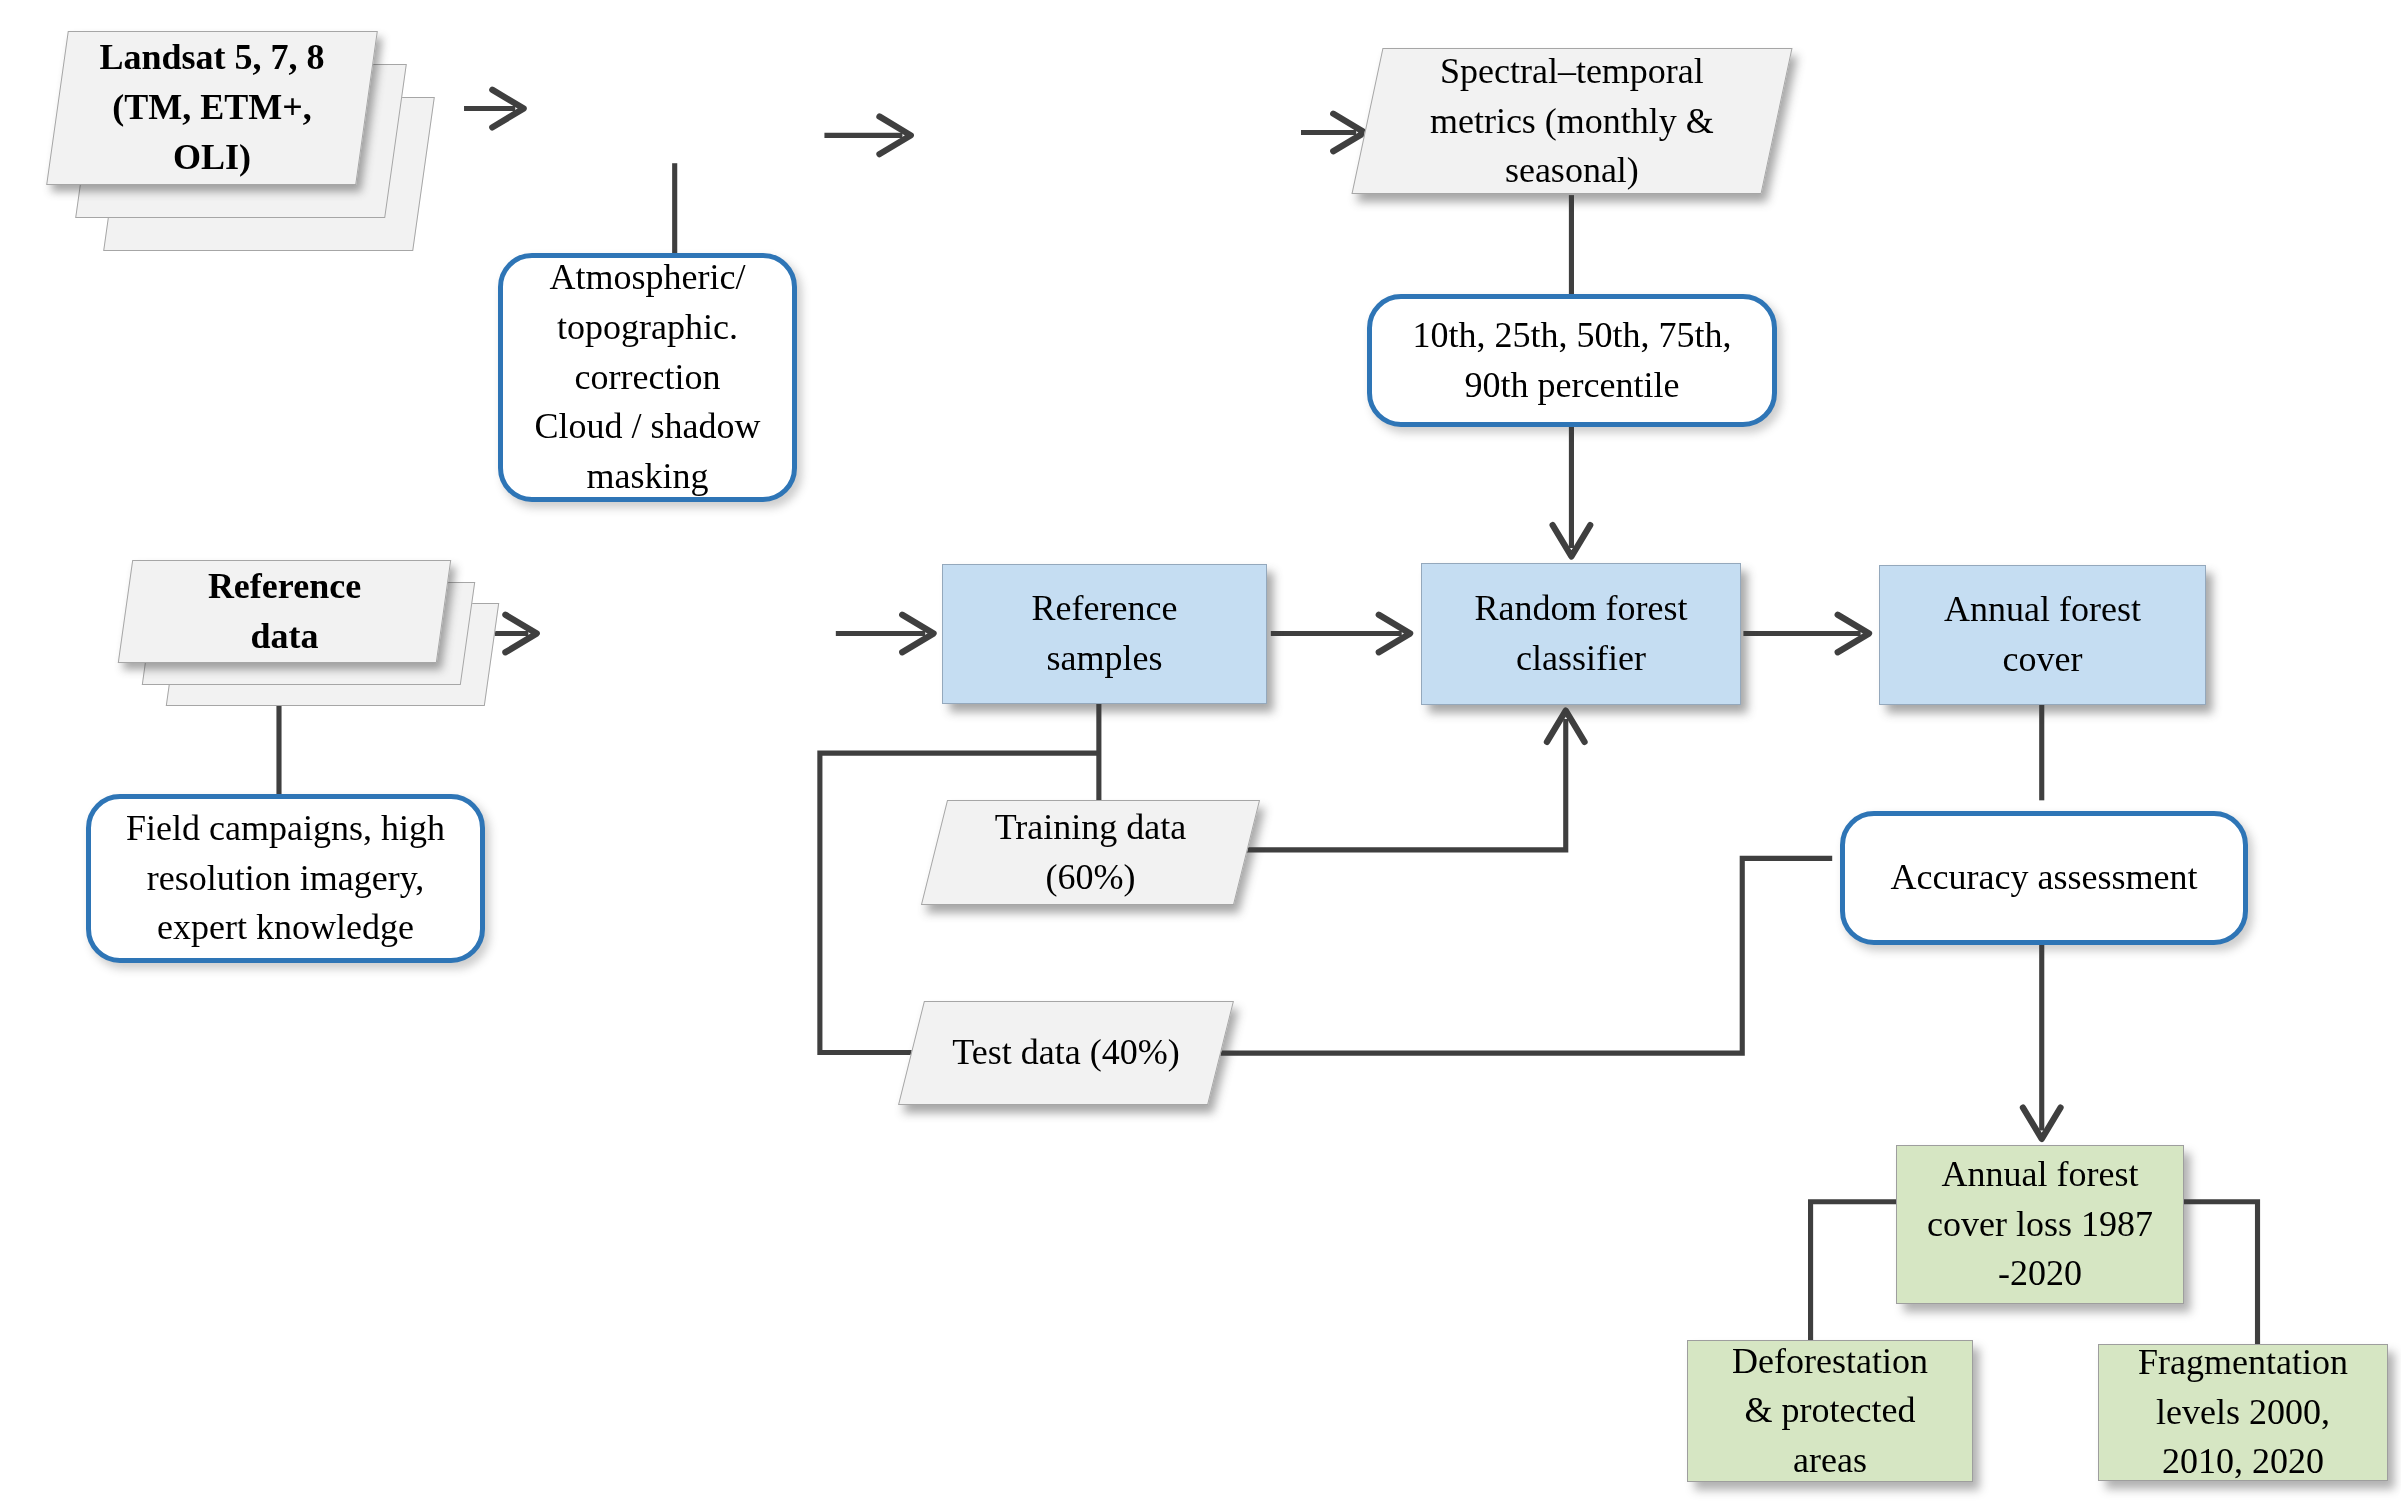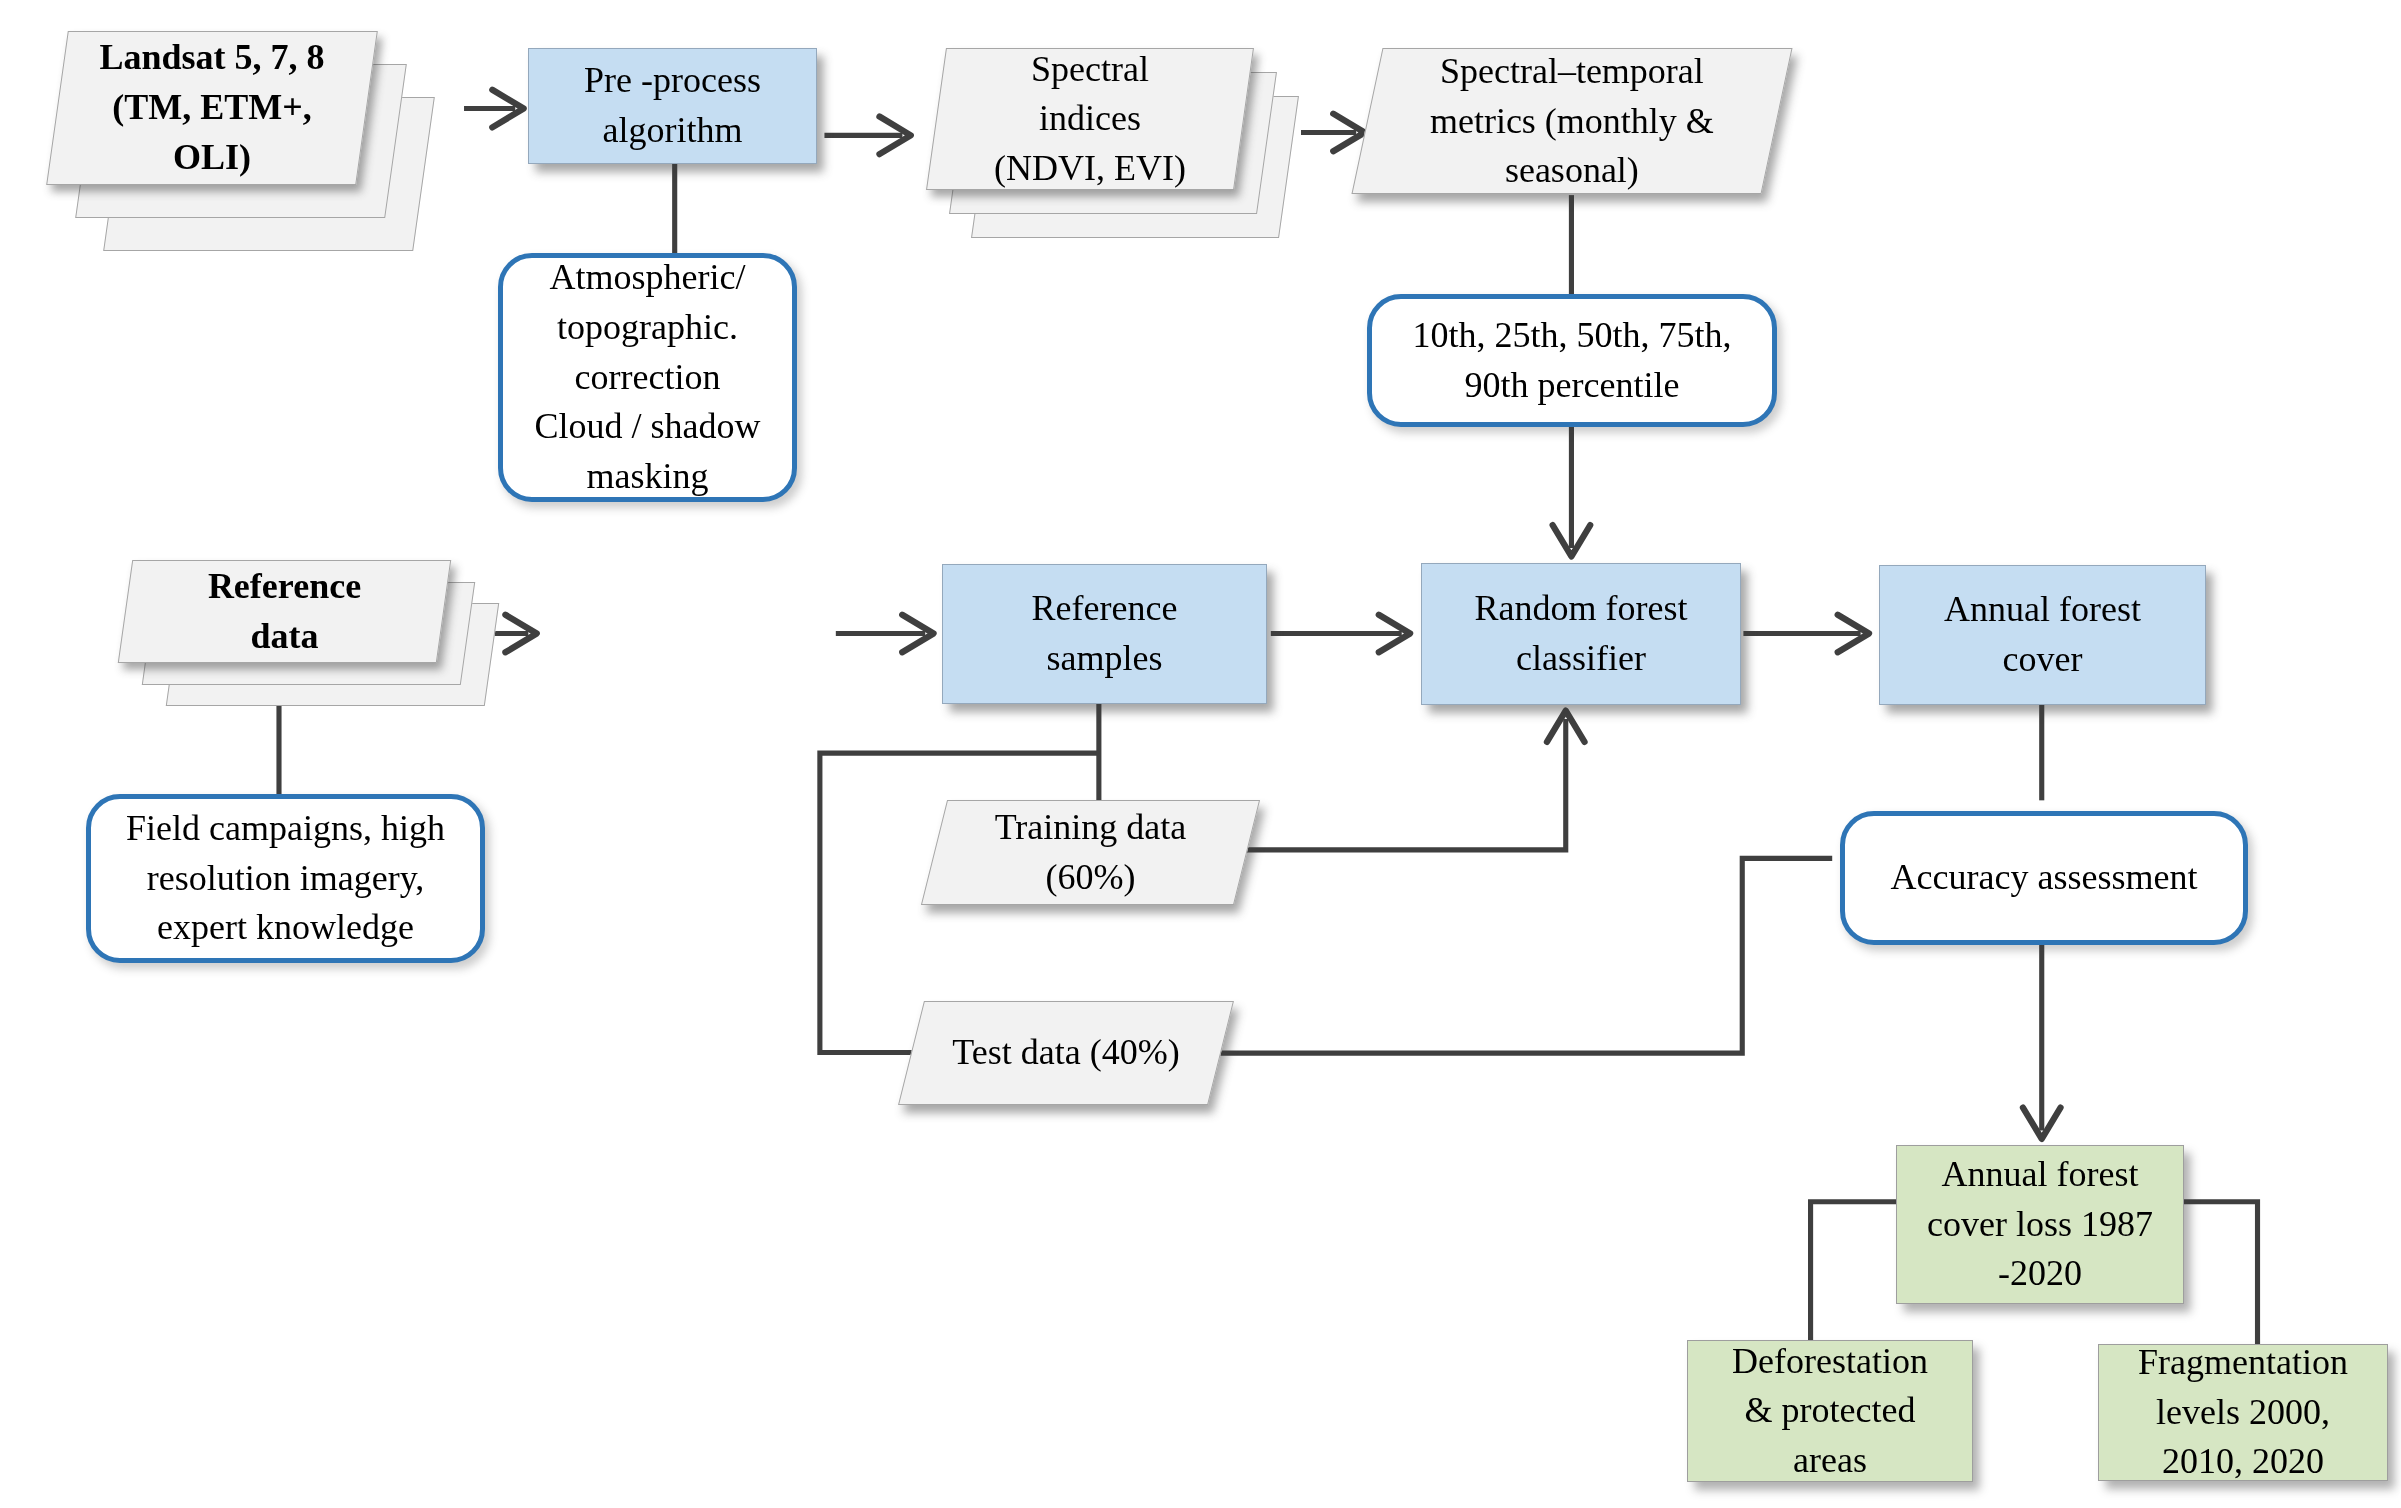--- a/index.html
+++ b/index.html
@@ -108,35 +108,21 @@
     <div class="sheet" style="left:57px; top:66px; width:310px; height:154px;"></div>
     <div class="sheet" style="left:28.5px;  top:33px;  width:310px; height:154px;"></div>
     <div class="sheet front" style="left:0; top:0; width:310px; height:154px;"></div>
     <div class="lbl-layer" style="left:0; top:0; width:310px; height:154px;">
       <span class="lbl">Landsat 5, 7, 8
 (TM, ETM+,
 OLI)</span>
     </div>
   </div>
 
-  <div class="node blue" style="left:528px; top:48px; width:289px; height:116px;">
-    <span class="lbl">Pre -process
-algorithm</span>
-  </div>
-
-  <div class="stack" style="left:913px; top:48px; width:387px; height:194px;">
-    <div class="sheet" style="left:68px; top:48px; width:308px; height:142px;"></div>
-    <div class="sheet" style="left:46px;  top:24px; width:308px; height:142px;"></div>
-    <div class="sheet front" style="left:23px; top:0; width:308px; height:142px;"></div>
-    <div class="lbl-layer" style="left:23px; top:0; width:308px; height:142px;">
-      <span class="lbl">Spectral
-indices
-(NDVI, EVI)</span>
-    </div>
-  </div>
+
 
   <div class="node para skew12" style="left:1367px; top:48px; width:410px; height:146px;">
     <span class="lbl">Spectral–temporal
 metrics (monthly &amp;
 seasonal)</span>
   </div>
 
   <div class="node outline" style="left:498px; top:253px; width:299px; height:249px;justify-content:flex-end;">
     <span class="lbl">Atmospheric/
 topographic.

